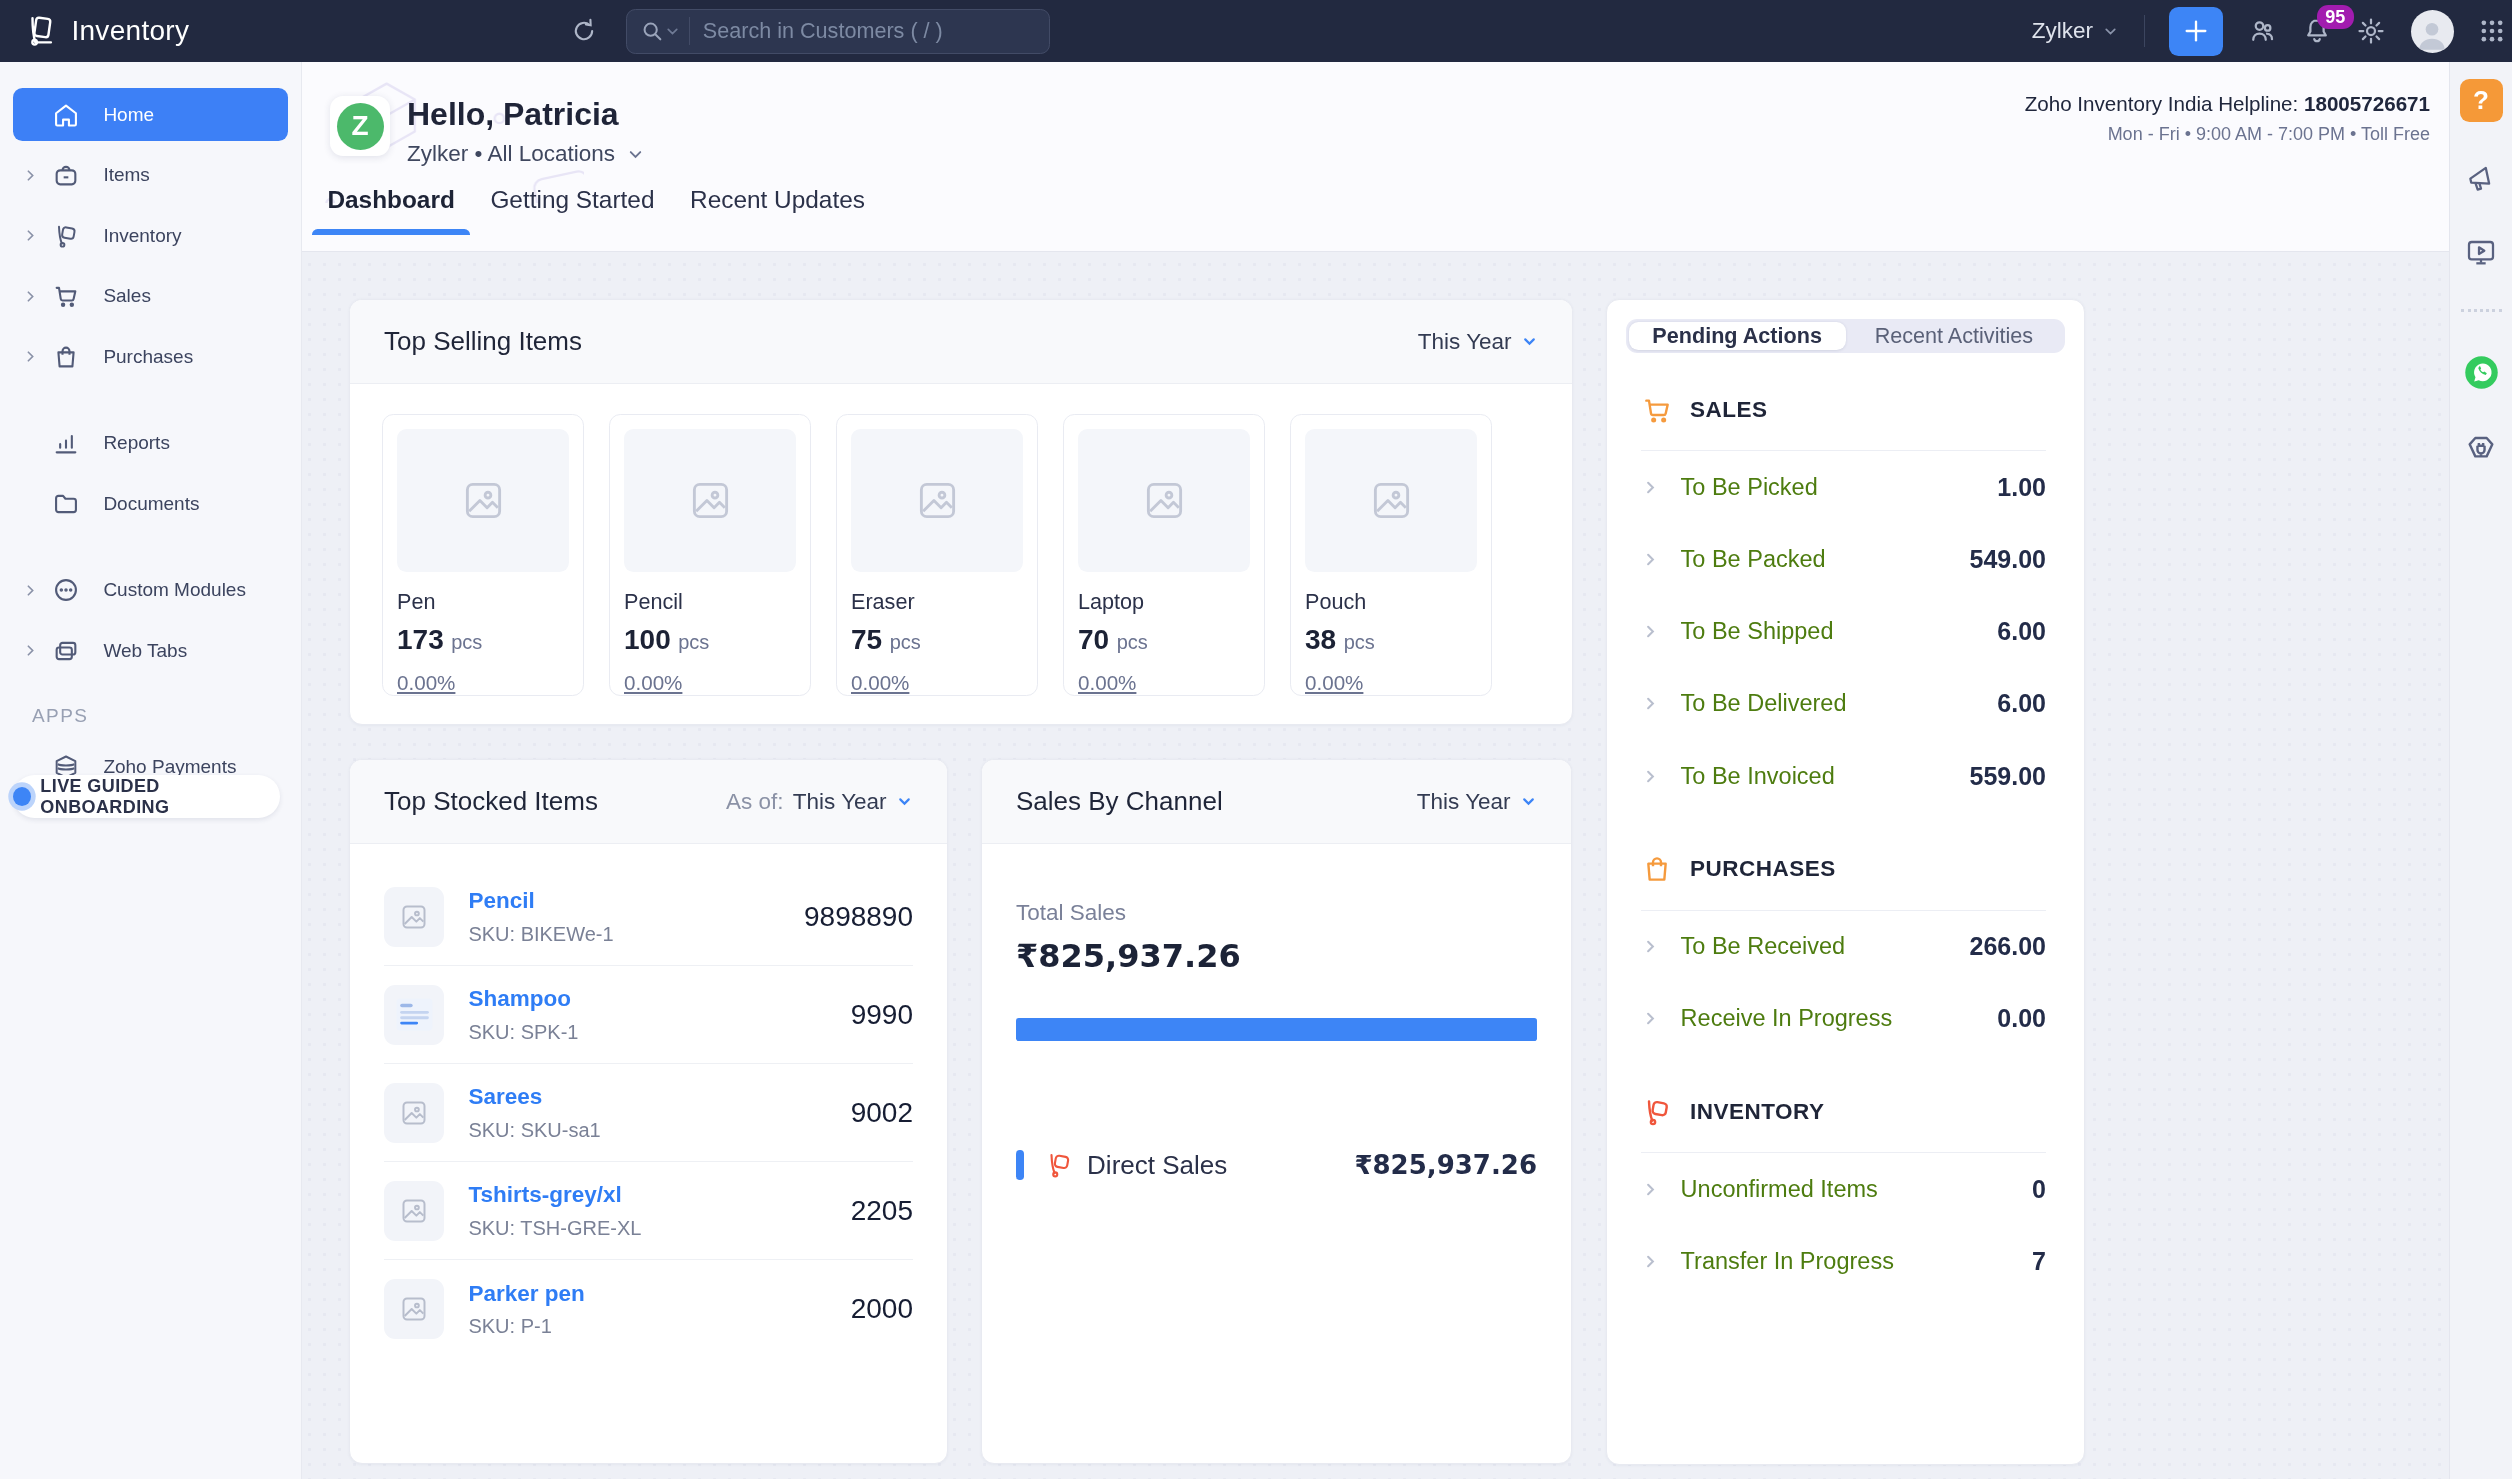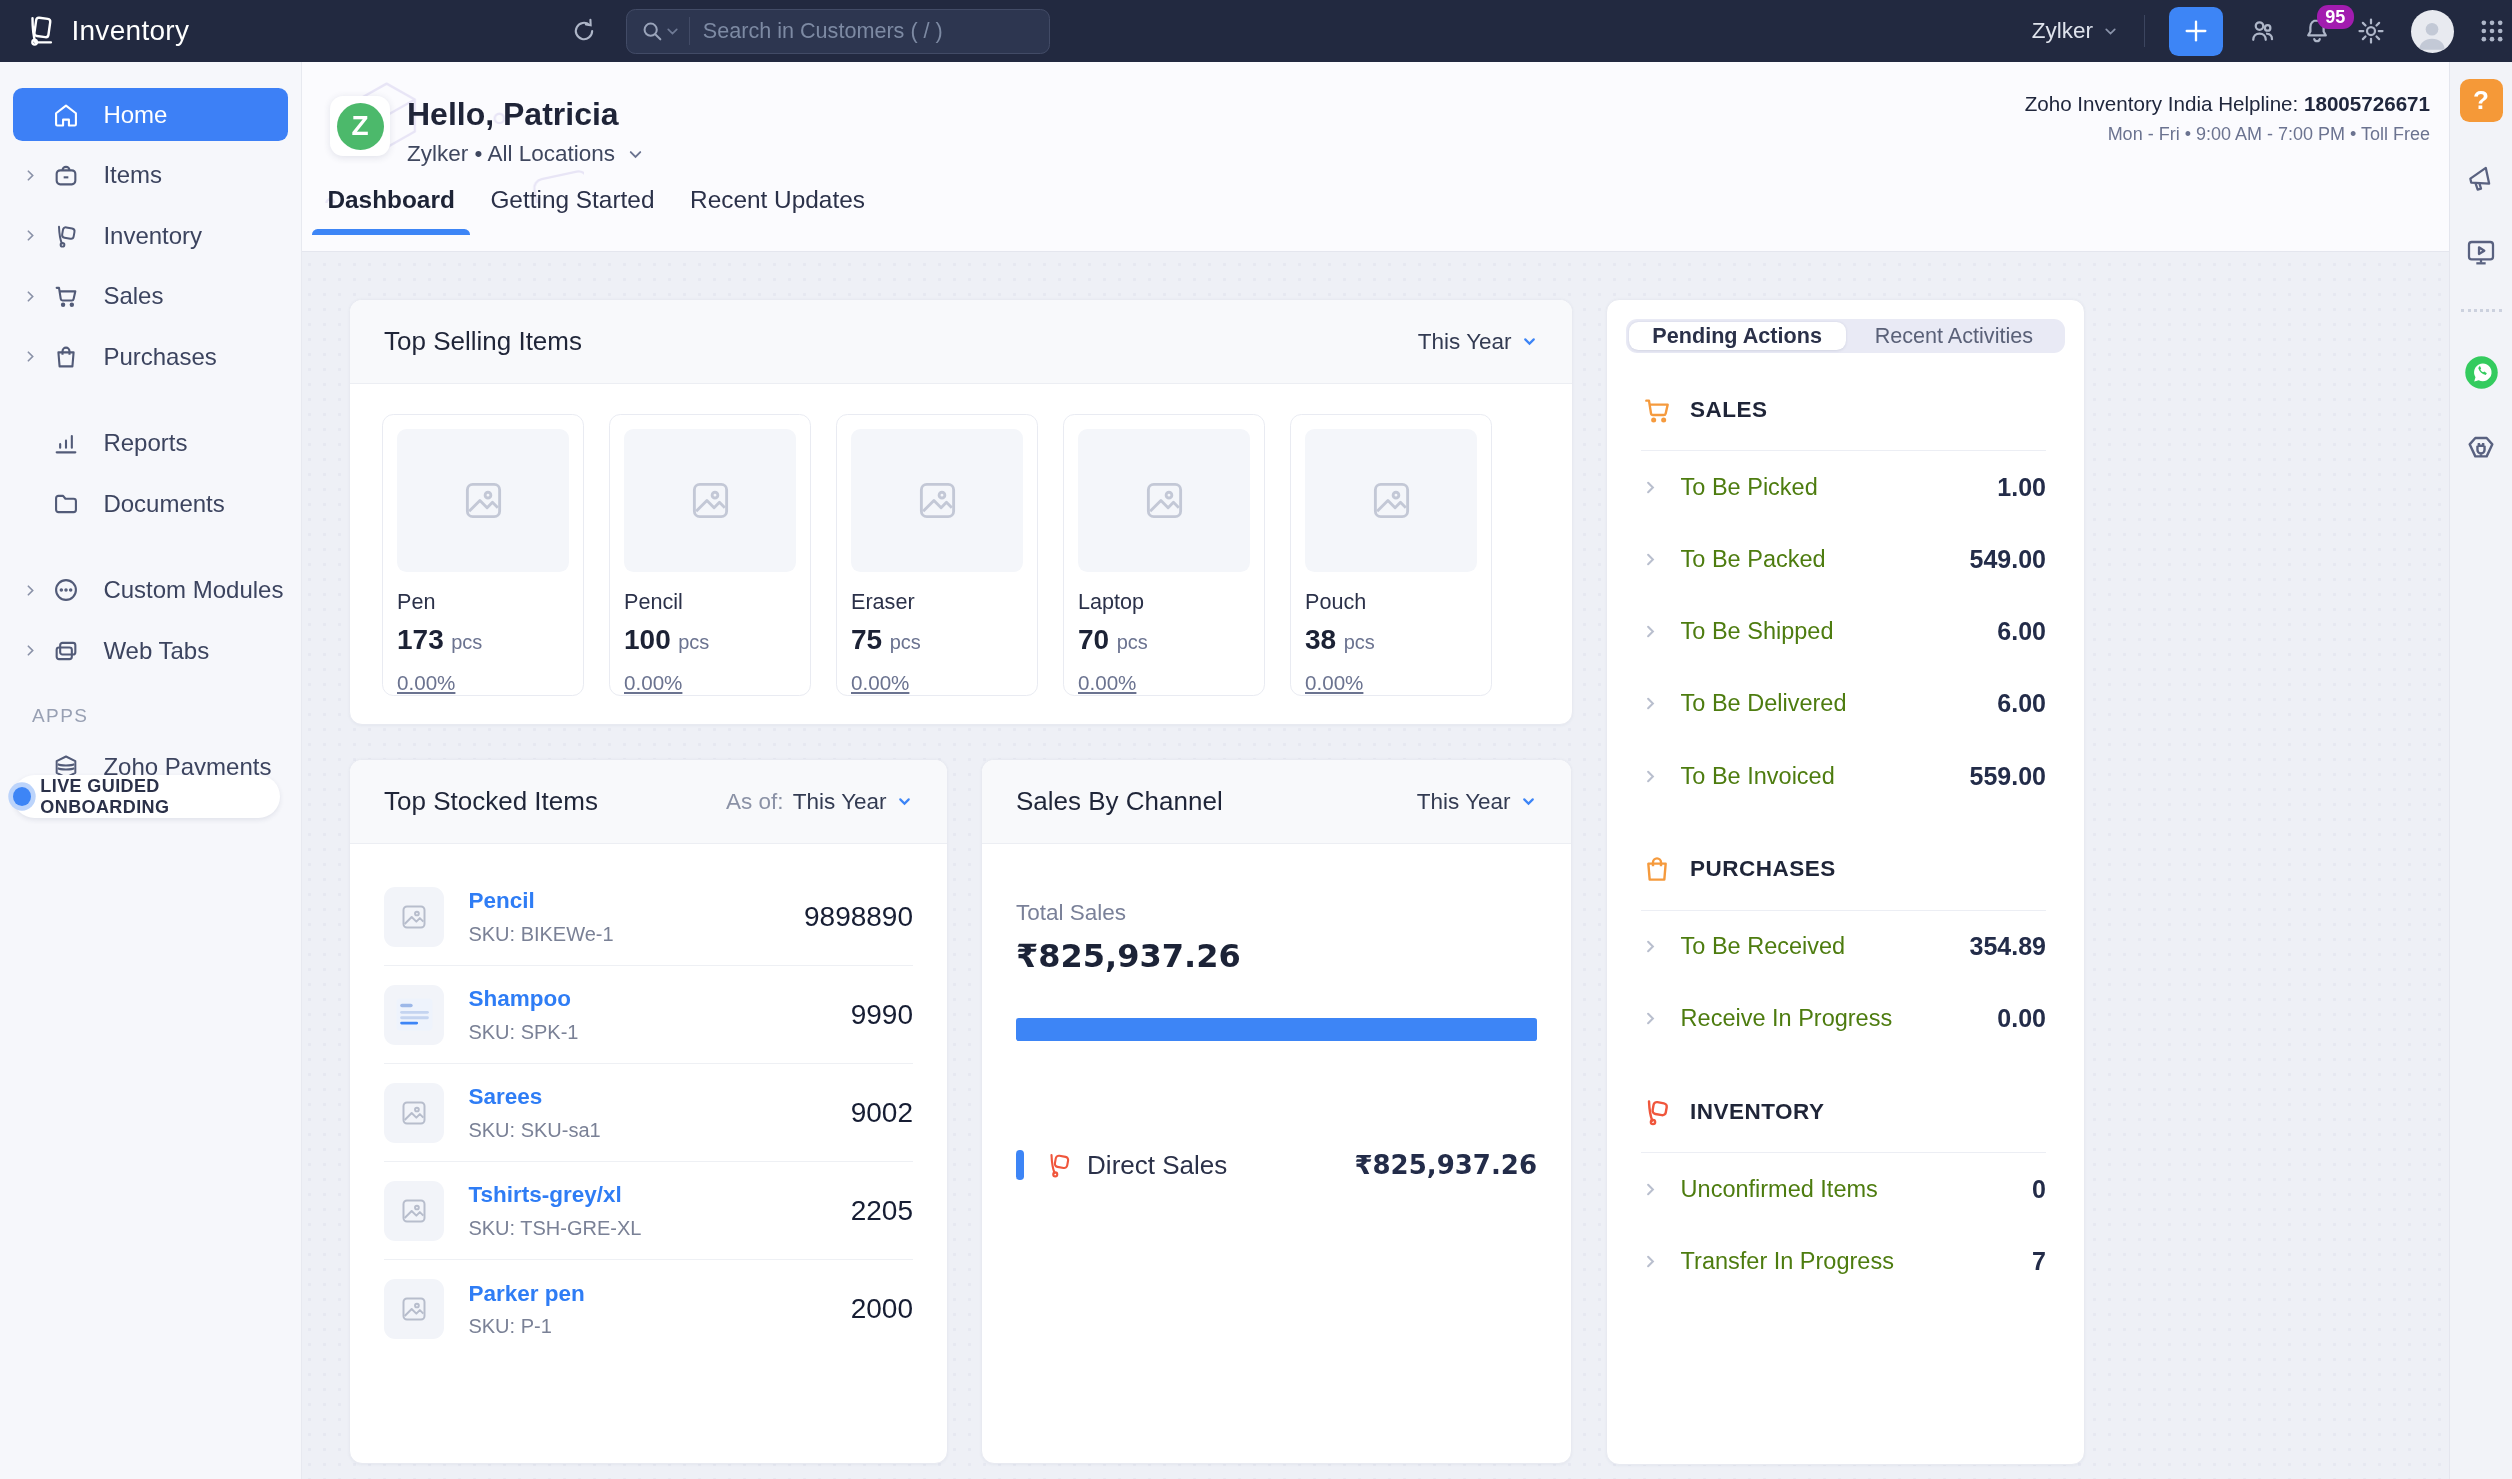--- a/index.html
+++ b/index.html
@@ -29,21 +29,21 @@
   .tb-icon { color:#aeb6c8; display:flex; cursor:pointer; position:relative; }
   .badge { position:absolute; top:-11.3px; left:15px; background:#a21caf; color:#fff; font-size:18px;
     font-weight:bold; border-radius:11.3px; padding:1.9px 8.4px; }
   .avatar { width:43px; height:43px; border-radius:50%; background:#e8eaf0; display:flex;
     align-items:flex-end; justify-content:center; overflow:hidden; cursor:pointer; }
 
   
   .sidebar { position:absolute; top:62px; left:0; width:302px; bottom:0; background:#f6f7fb;
     border-right:0.9px solid #e7e9f0; padding-top:26px; z-index:20; }
   .side-item { height:53px; display:flex; align-items:center; margin:0 13px 7.5px 13px; border-radius:9.4px;
-    color:#3c445f; font-size:24px; cursor:pointer; position:relative; }
+    color:#3c445f; font-size:19px; cursor:pointer; position:relative; }
   .side-item .chev { width:24.4px; margin-left:9.4px; color:#8a92a8; display:flex; }
   .side-item .chev.empty { visibility:hidden; }
   .side-item .sicon { width:32px; margin-left:5.6px; display:flex; color:#525b78; }
   .side-item .slabel { margin-left:19px; }
   .side-item.active { background:#3d80f6; color:#fff; }
   .side-item.active .sicon { color:#fff; }
   .side-gap { height:26px; }
   .apps-label { margin:28px 0 13px 32px; color:#98a0b3; font-size:19px; letter-spacing:1.4px; }
   .onboard-pill { position:absolute; left:13px; right:20.6px; top:713px; height:43px; background:#ffffff;
     border-radius:22.5px; box-shadow:0 1.9px 5.6px rgba(40,50,90,.10); display:flex; align-items:center;
@@ -733,21 +733,21 @@
           <span>PURCHASES</span>
         </div>
         <div class="sec-div"></div>
         <div class="prow">
           <span class="rchev">
               <svg width="19" height="19" viewBox="0 0 24 24" fill="none" stroke="currentColor" stroke-width="2.6" stroke-linecap="round">
                 <polyline points="9 6 15 12 9 18"></polyline>
               </svg>
             </span>
           <span class="plabel">To Be Received</span>
-          <span class="pval">354.89</span>
+          <span class="pval">266.00</span>
         </div>
         <div class="prow">
           <span class="rchev">
               <svg width="19" height="19" viewBox="0 0 24 24" fill="none" stroke="currentColor" stroke-width="2.6" stroke-linecap="round">
                 <polyline points="9 6 15 12 9 18"></polyline>
               </svg>
             </span>
           <span class="plabel">Receive In Progress</span>
           <span class="pval">0.00</span>
         </div>

